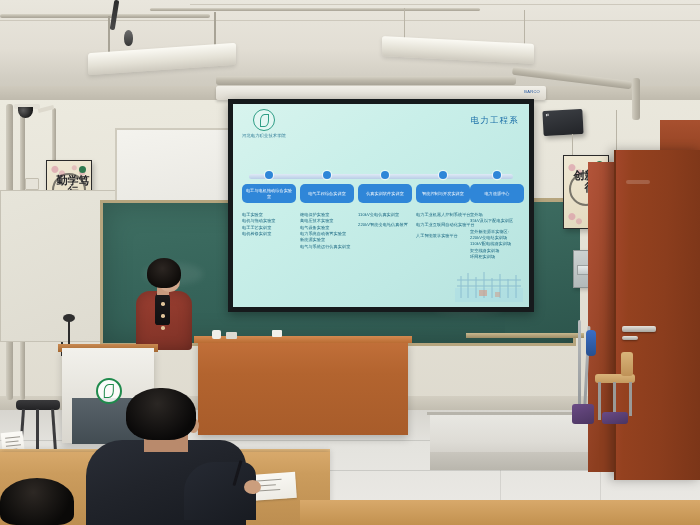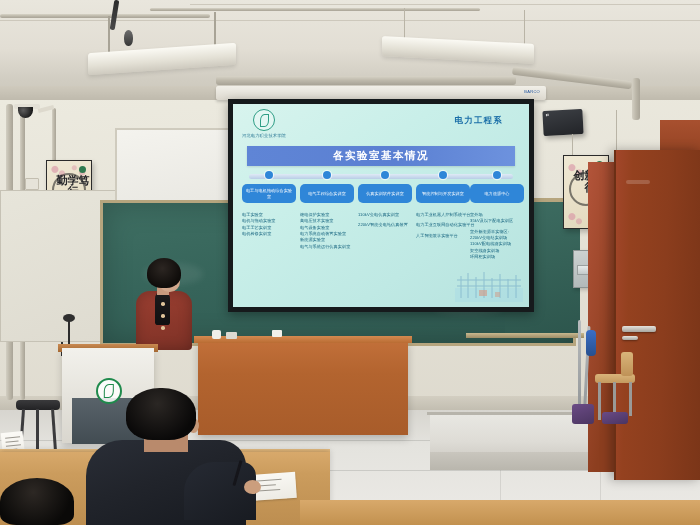--- a/index.html
+++ b/index.html
@@ -67,21 +67,21 @@
 
   
   .s-logo{position:absolute;left:7px;top:5px;width:48px;height:30px;}
   .s-logo .ring{width:20px;height:20px;border-radius:50%;
     border:1.6px solid #2f9e86;margin:0 auto;position:relative;
     background:rgba(255,255,255,.35);}
   .s-logo .ring:after{content:"";position:absolute;left:6px;top:4px;width:7px;height:11px;
     border:1.4px solid #2f9e86;border-radius:50% 0 50% 0;}
   .s-logo .name{font-size:4.2px;color:#1f6f8f;text-align:center;margin-top:2px;
     letter-spacing:.2px;white-space:nowrap;}
-  .s-dept{position:absolute;right:26px;top:11px;font-size:8.5px;font-weight:bold;
+  .s-dept{position:absolute;right:10px;top:11px;font-size:8.5px;font-weight:normal;
     color:#1b6fa8;letter-spacing:1.2px;}
   .s-titlebar{position:absolute;left:14px;top:42px;right:14px;height:20px;
     background:linear-gradient(90deg,#5f85d6 0%,#5b80d2 55%,#6d92de 100%);
     display:flex;align-items:center;justify-content:center;
     box-shadow:0 1px 2px rgba(0,0,0,.12);}
   .s-titlebar span{font-size:10.5px;font-weight:bold;color:#ffffff;letter-spacing:1.5px;}
   .s-rail{position:absolute;left:16px;top:70px;right:16px;height:5px;
     background:linear-gradient(180deg,#dfeaf6,#b9cde6);border-radius:3px;}
   .s-node{position:absolute;top:67px;width:8px;height:8px;border-radius:50%;
     background:#2f86d8;box-shadow:0 0 0 1.2px rgba(255,255,255,.6);}
@@ -316,23 +316,20 @@
   <div class="abs" id="screen-frame">
     <div id="slide">
 
       <div class="s-logo">
         <div class="ring"></div>
         <div class="name">河北电力职业技术学院</div>
       </div>
 
       <div class="s-dept">电力工程系</div>
 
-      <div class="s-titlebar">
-        <span>各实验室基本情况</span>
-      </div>
 
       <div class="s-rail"></div>
       <div class="s-node" style="left:32px;"></div>
       <div class="s-node" style="left:90px;"></div>
       <div class="s-node" style="left:148px;"></div>
       <div class="s-node" style="left:206px;"></div>
       <div class="s-node" style="left:260px;"></div>
 
       <div class="s-col" style="left:9px;">
         <div class="s-chip">

